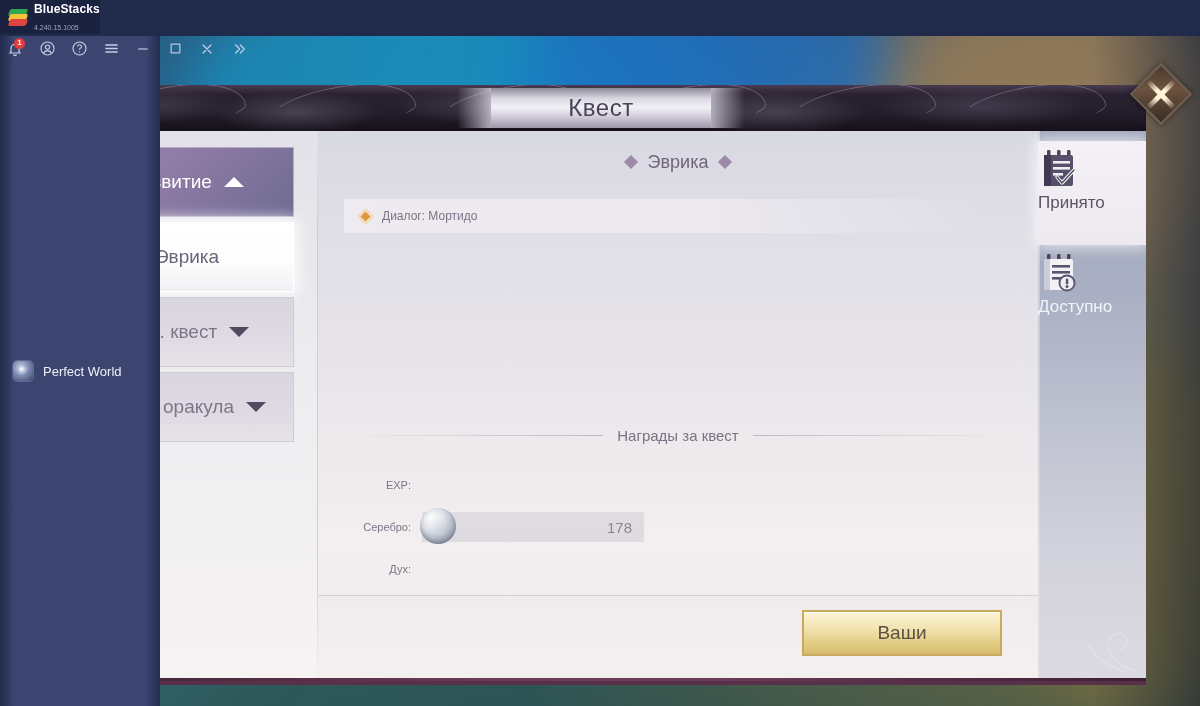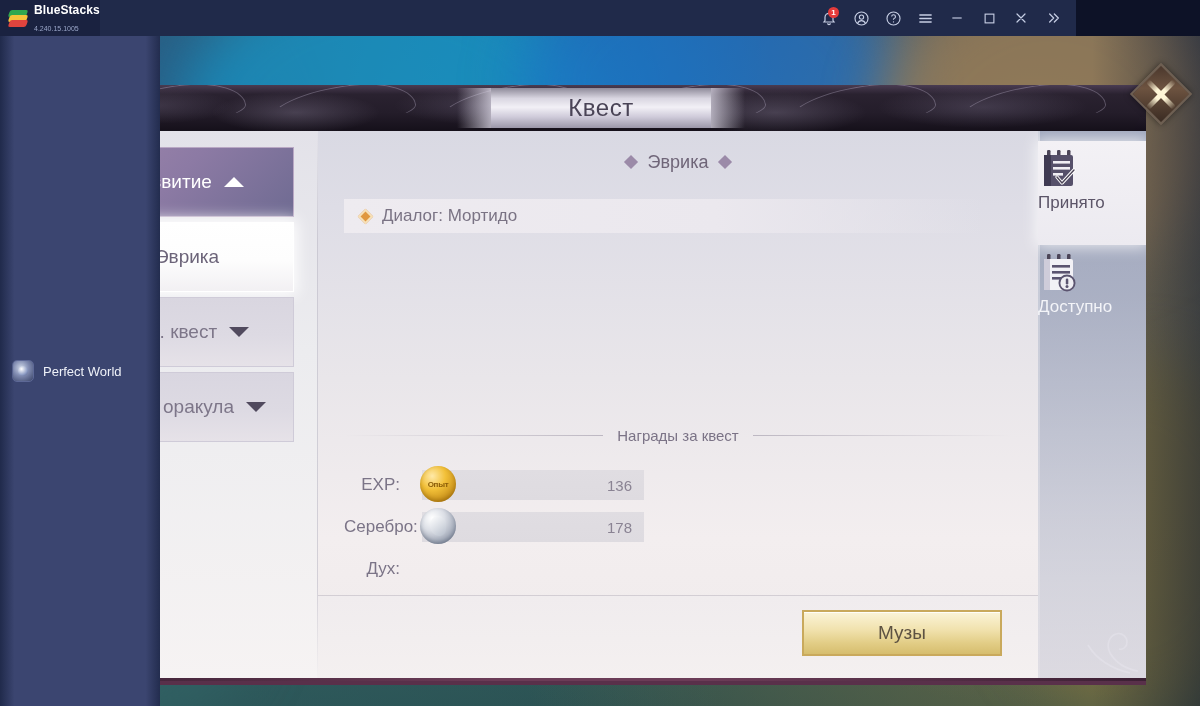--- a/index.html
+++ b/index.html
@@ -5,24 +5,25 @@
   * { box-sizing: border-box; margin: 0; padding: 0; }
   html, body {
     width: 1200px; height: 706px;
     overflow: hidden;
     font-family: "Liberation Sans", sans-serif;
     background: #0d1227;
   }
 
   
   .bs-bar {
-    position: absolute; left: 0; top: 0; width: 1076px; height: 36px;
+    position: absolute; left: 0; top: 0; width: 1200px; height: 36px;
     background: #202a4a;
     display: flex; align-items: stretch;
     z-index: 50;
+    flex-direction: column;
   }
   .bs-logo-cell {
     width: 100px; height: 36px;
     background: #1a2240;
     display: flex; align-items: center; gap: 6px;
     padding-left: 8px;
   }
   .bs-logo-glyph { width: 20px; height: 20px; position: relative; flex: 0 0 auto; }
   .bs-logo-glyph i { position: absolute; display: block; width: 18px; height: 7px; border-radius: 2px; transform: skewX(-20deg); }
   .bs-logo-glyph i.a { background: #2fa84f; top: 2px; left: 1px; }
@@ -259,35 +260,35 @@
     background: linear-gradient(90deg, #eeebf0 0%, #ebe8ee 58%, rgba(238,235,240,0) 100%);
     display: flex; align-items: center; gap: 11px;
     padding-left: 16px;
     width: 96%;
   }
   .q-obj-row .gem {
     width: 11px; height: 11px; background: #e0973f; transform: rotate(45deg);
     box-shadow: inset 0 0 0 2px #f6e0b8;
     flex: 0 0 auto;
   }
-  .q-obj-row .txt { font-size: 17px; color: #7a7384; }
+  .q-obj-row .txt { font-size: 12px; color: #7a7384; }
 
   .q-rewards-hd {
     position: absolute; left: 26px; right: 26px; top: 296px;
     display: flex; align-items: center; gap: 14px;
     color: #7b7386; font-size: 15px;
   }
   .q-rewards-hd .ln { flex: 1 1 auto; height: 1px; background: linear-gradient(90deg, rgba(150,143,160,0), rgba(150,143,160,.55)); }
   .q-rewards-hd .ln.r { background: linear-gradient(270deg, rgba(150,143,160,0), rgba(150,143,160,.55)); }
 
   .q-rewards {
     position: absolute; left: 26px; top: 335px; width: 300px;
   }
   .rw-row { display: flex; align-items: center; height: 38px; margin-bottom: 4px; }
-  .rw-label { width: 78px; text-align: right; font-size: 17px; color: #7b7487; padding-right: 22px; }
+  .rw-label { width: 78px; text-align: right; font-size: 11px; color: #7b7487; padding-right: 11px; }
   .rw-field {
     flex: 1 1 auto; height: 30px;
     background: linear-gradient(180deg, #e0dde2 0%, #dedbe0 100%);
     display: flex; align-items: center; position: relative;
   }
   .rw-field .val {
     margin-left: auto; padding-right: 12px; font-size: 15px; color: #8a8393;
   }
   .rw-icon { position: absolute; left: -2px; top: -4px; width: 36px; height: 36px; border-radius: 50%; }
   .rw-icon.exp {
@@ -517,45 +518,39 @@
         <div class="q-rewards-hd">
           <span class="ln"></span>
           <span>Награды за квест</span>
           <span class="ln r"></span>
         </div>
 
         <div class="q-rewards">
 
           <div class="rw-row">
             <span class="rw-label">EXP:</span>
-            <span class="rw-field">
-              <span class="rw-icon exp">
-                <span>Опыт</span>
-              </span>
-              <span class="val">136</span>
-            </span>
           </div>
 
           <div class="rw-row">
             <span class="rw-label">Серебро:</span>
             <span class="rw-field">
               <span class="rw-icon silver"></span>
               <span class="val">178</span>
             </span>
           </div>
 
           <div class="rw-row">
             <span class="rw-label">Дух:</span>
           </div>
 
         </div>
 
         <div class="q-footer">
           <div class="q-enter-btn">
-            <span>Музы</span>
+            <span>Ваши</span>
           </div>
         </div>
 
       </div>
     </div>
 
     <div class="q-right">
 
       <div class="rtab active">
         <svg width="40" height="42" viewBox="0 0 40 42">

